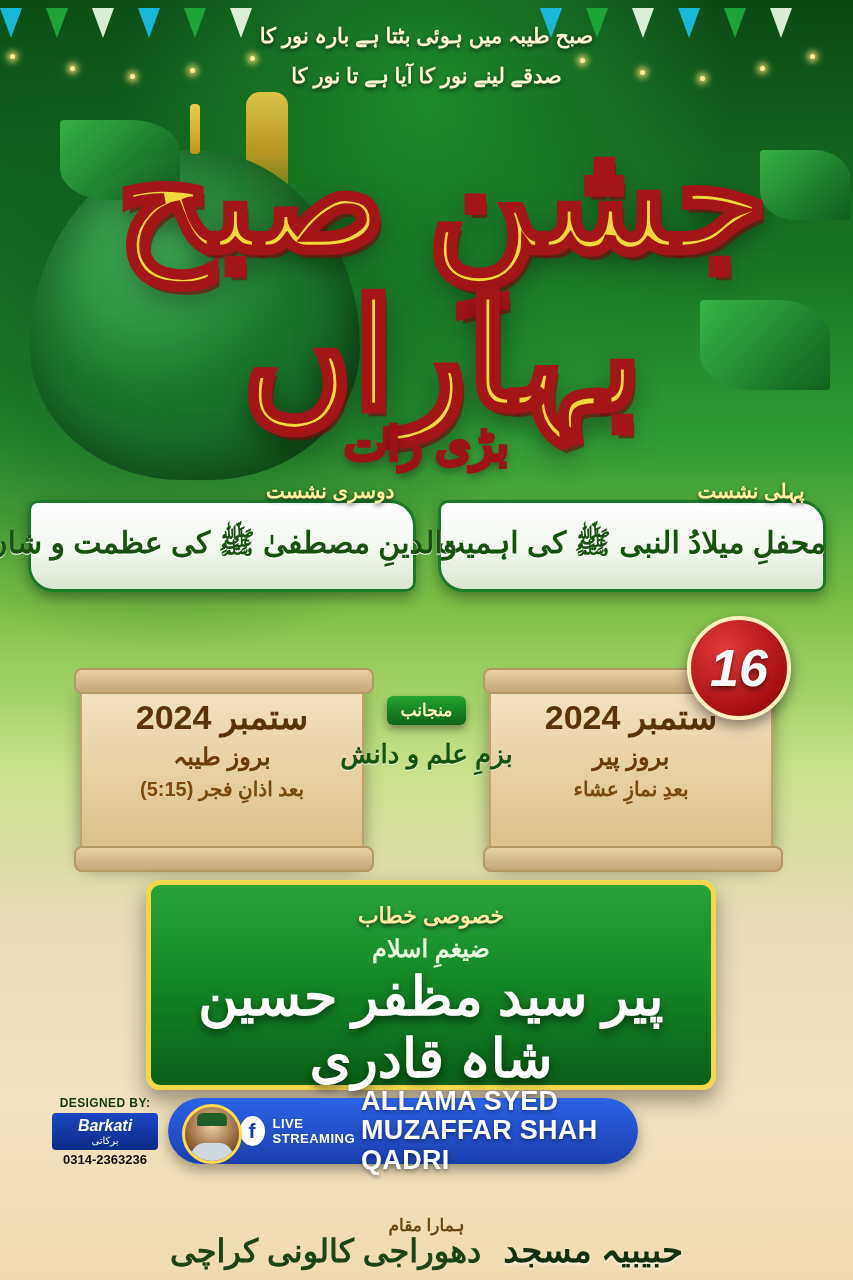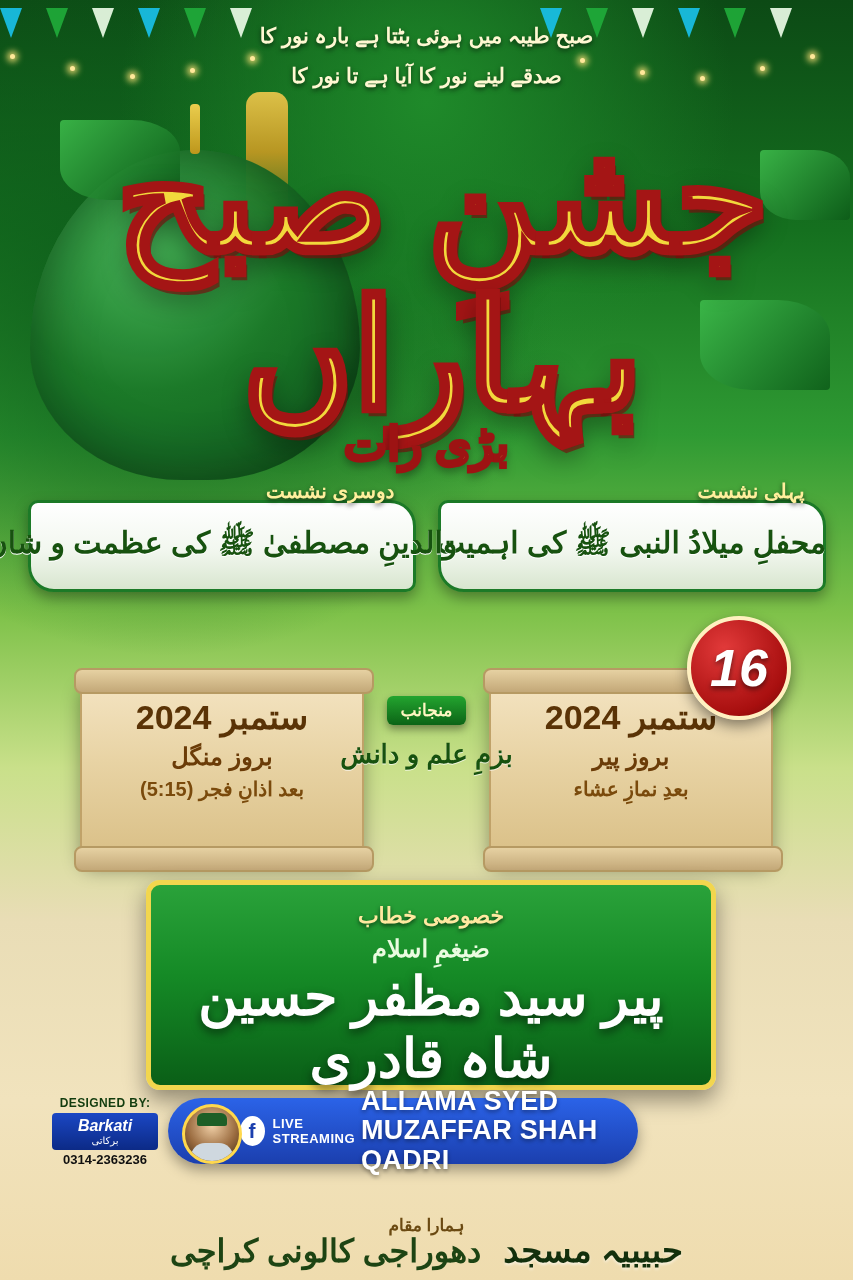--- a/index.html
+++ b/index.html
@@ -315,21 +315,21 @@
         <div class="d-month">ستمبر 2024</div>
         <div class="d-day">بروز پیر</div>
         <div class="d-time">بعدِ نمازِ عشاء</div>
       </div>
     </div>
     <div class="dnum right">16</div>
 
     <div class="scroll left">
       <div class="inner">
         <div class="d-month">ستمبر 2024</div>
-        <div class="d-day">بروز منگل</div>
+        <div class="d-day">بروز طیبہ</div>
         <div class="d-time">بعد اذانِ فجر (5:15)</div>
       </div>
     </div>
 
     <div class="center-badge">
       <div class="ribbon">منجانب</div>
       <div class="cb-txt">بزمِ علم و دانش</div>
     </div>
   </div>
 

